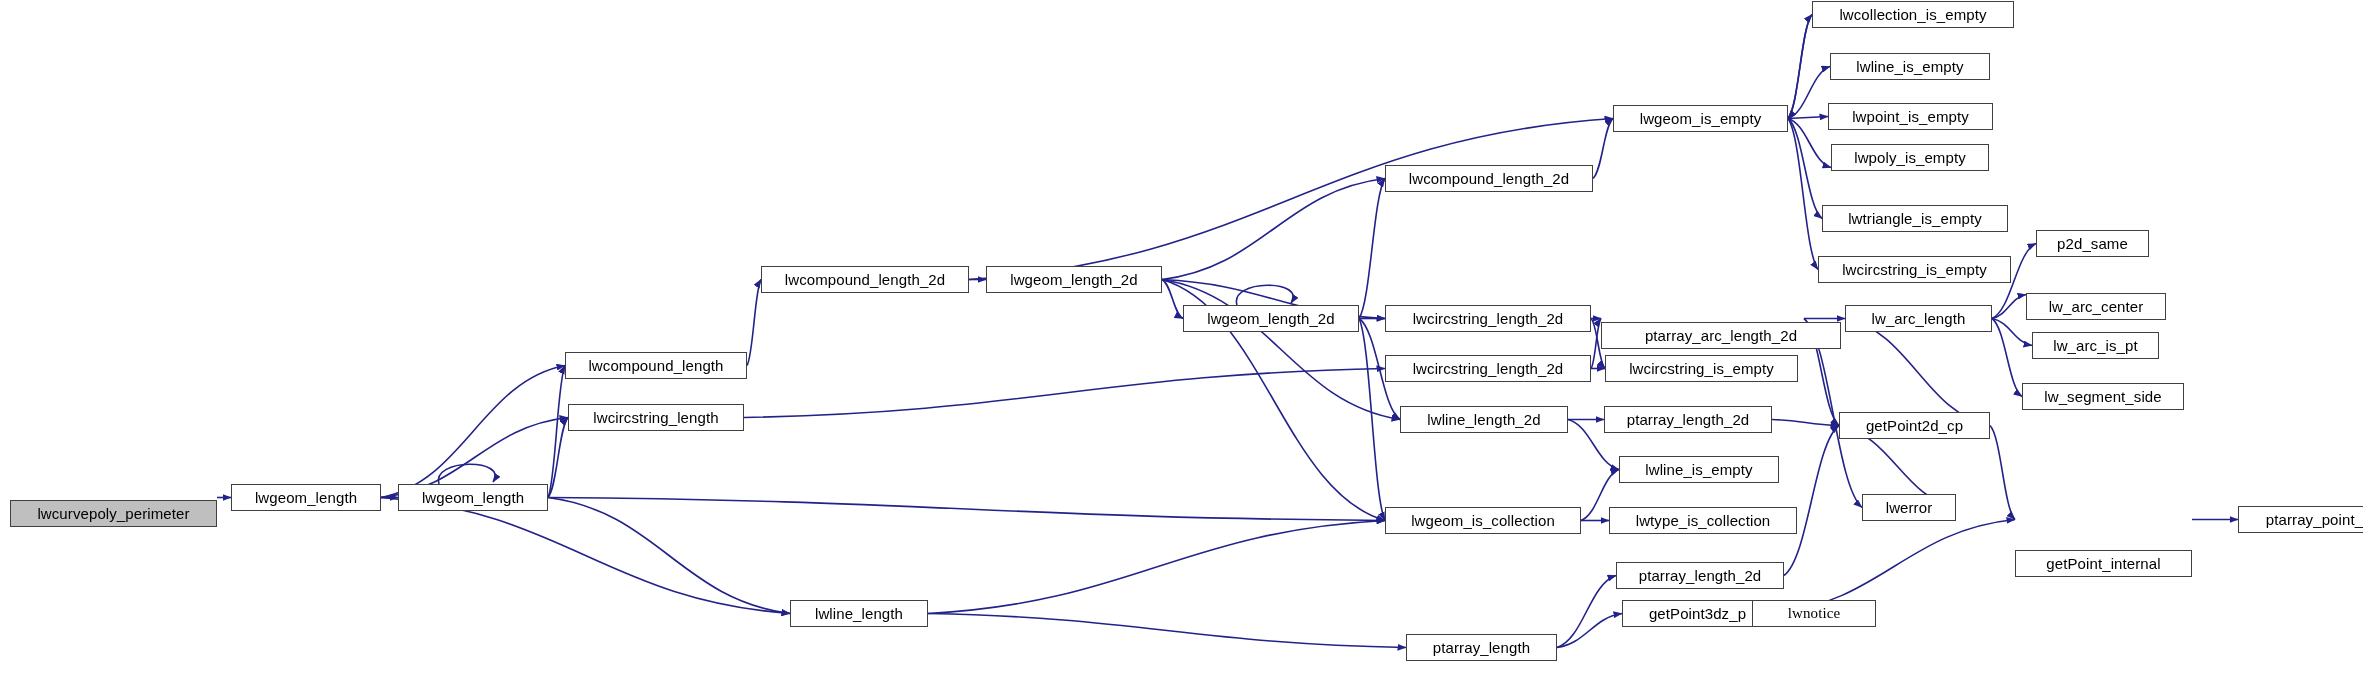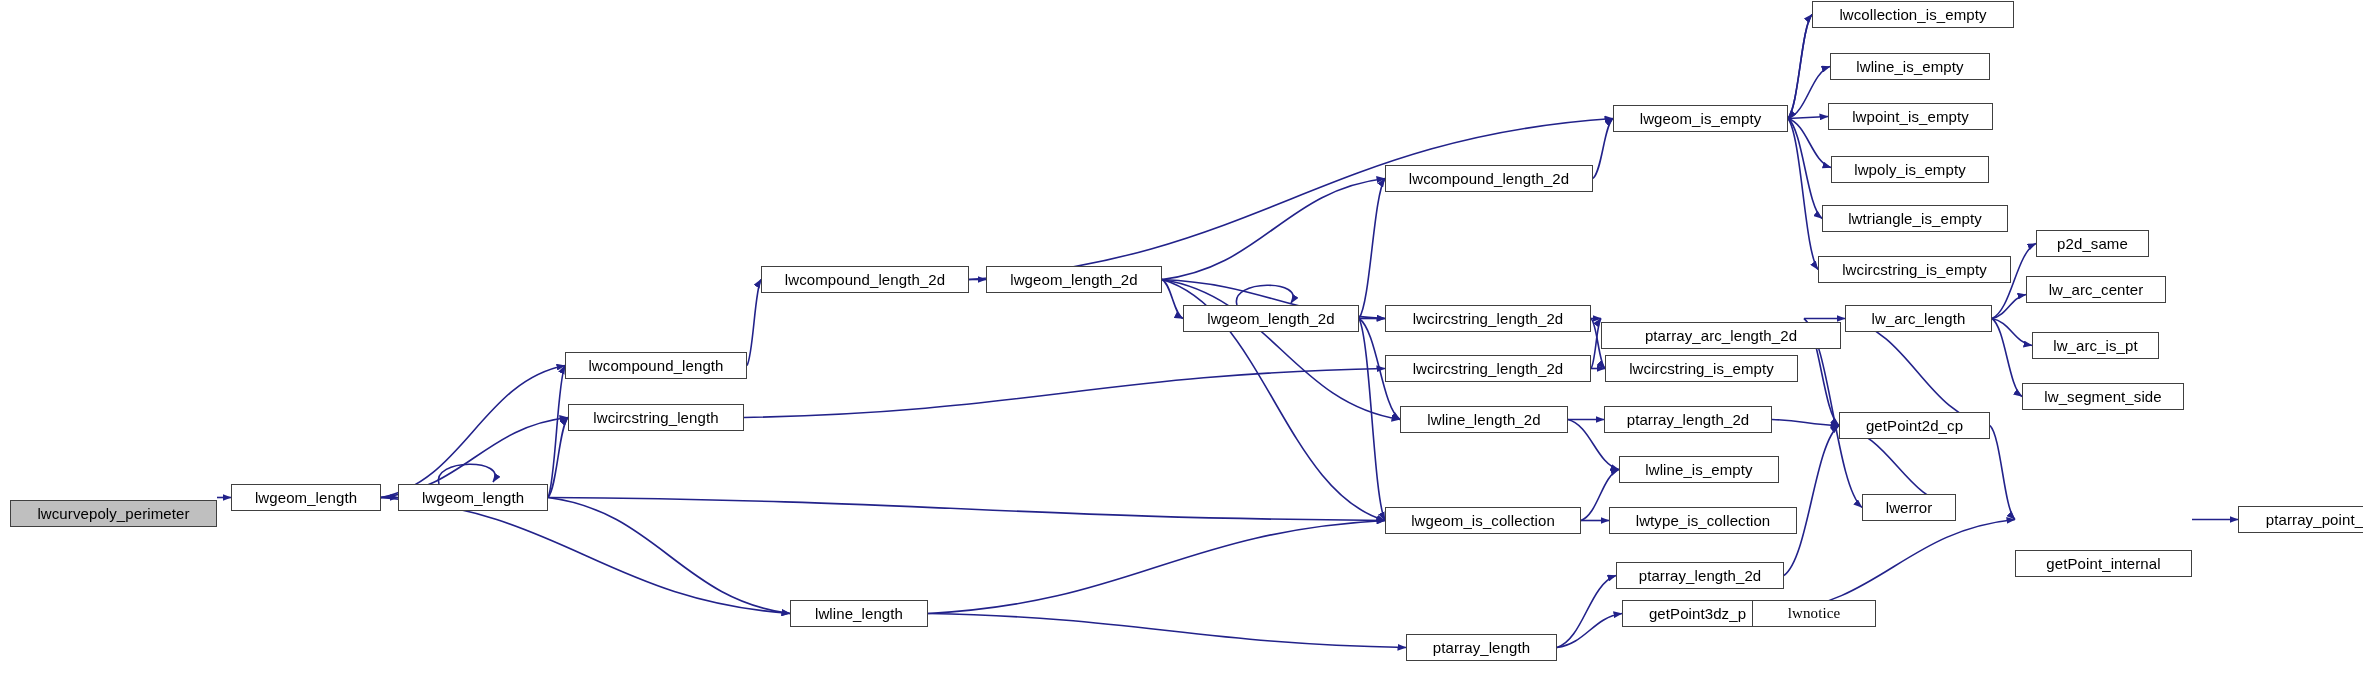--- a/index.html
+++ b/index.html
@@ -153,21 +153,21 @@
       </div>
       <div class="node" style="left: 1812px; top: 1px; width: 202px;">
         <span class="node-label">lwcollection_is_empty</span>
       </div>
       <div class="node" style="left: 1830px; top: 53px; width: 160px;">
         <span class="node-label">lwline_is_empty</span>
       </div>
       <div class="node" style="left: 1828px; top: 103px; width: 165px;">
         <span class="node-label">lwpoint_is_empty</span>
       </div>
-      <div class="node" style="left: 1831px; top: 156px; width: 158px;">
+      <div class="node" style="left: 1831px; top: 144px; width: 158px;">
         <span class="node-label">lwpoly_is_empty</span>
       </div>
       <div class="node" style="left: 1822px; top: 205px; width: 186px;">
         <span class="node-label">lwtriangle_is_empty</span>
       </div>
       <div class="node" style="left: 1818px; top: 256px; width: 193px;">
         <span class="node-label">lwcircstring_is_empty</span>
       </div>
       <div class="node" style="left: 1385px; top: 305px; width: 206px;">
         <span class="node-label">lwcircstring_length_2d</span>
@@ -180,21 +180,21 @@
       </div>
       <div class="node" style="left: 1605px; top: 355px; width: 193px;">
         <span class="node-label">lwcircstring_is_empty</span>
       </div>
       <div class="node" style="left: 1845px; top: 305px; width: 147px;">
         <span class="node-label">lw_arc_length</span>
       </div>
       <div class="node" style="left: 2036px; top: 230px; width: 113px;">
         <span class="node-label">p2d_same</span>
       </div>
-      <div class="node" style="left: 2026px; top: 276px; width: 140px;">
+      <div class="node" style="left: 2026px; top: 293px; width: 140px;">
         <span class="node-label">lw_arc_center</span>
       </div>
       <div class="node" style="left: 2032px; top: 332px; width: 127px;">
         <span class="node-label">lw_arc_is_pt</span>
       </div>
       <div class="node" style="left: 2022px; top: 383px; width: 162px;">
         <span class="node-label">lw_segment_side</span>
       </div>
       <div class="node" style="left: 1400px; top: 406px; width: 168px;">
         <span class="node-label">lwline_length_2d</span>

